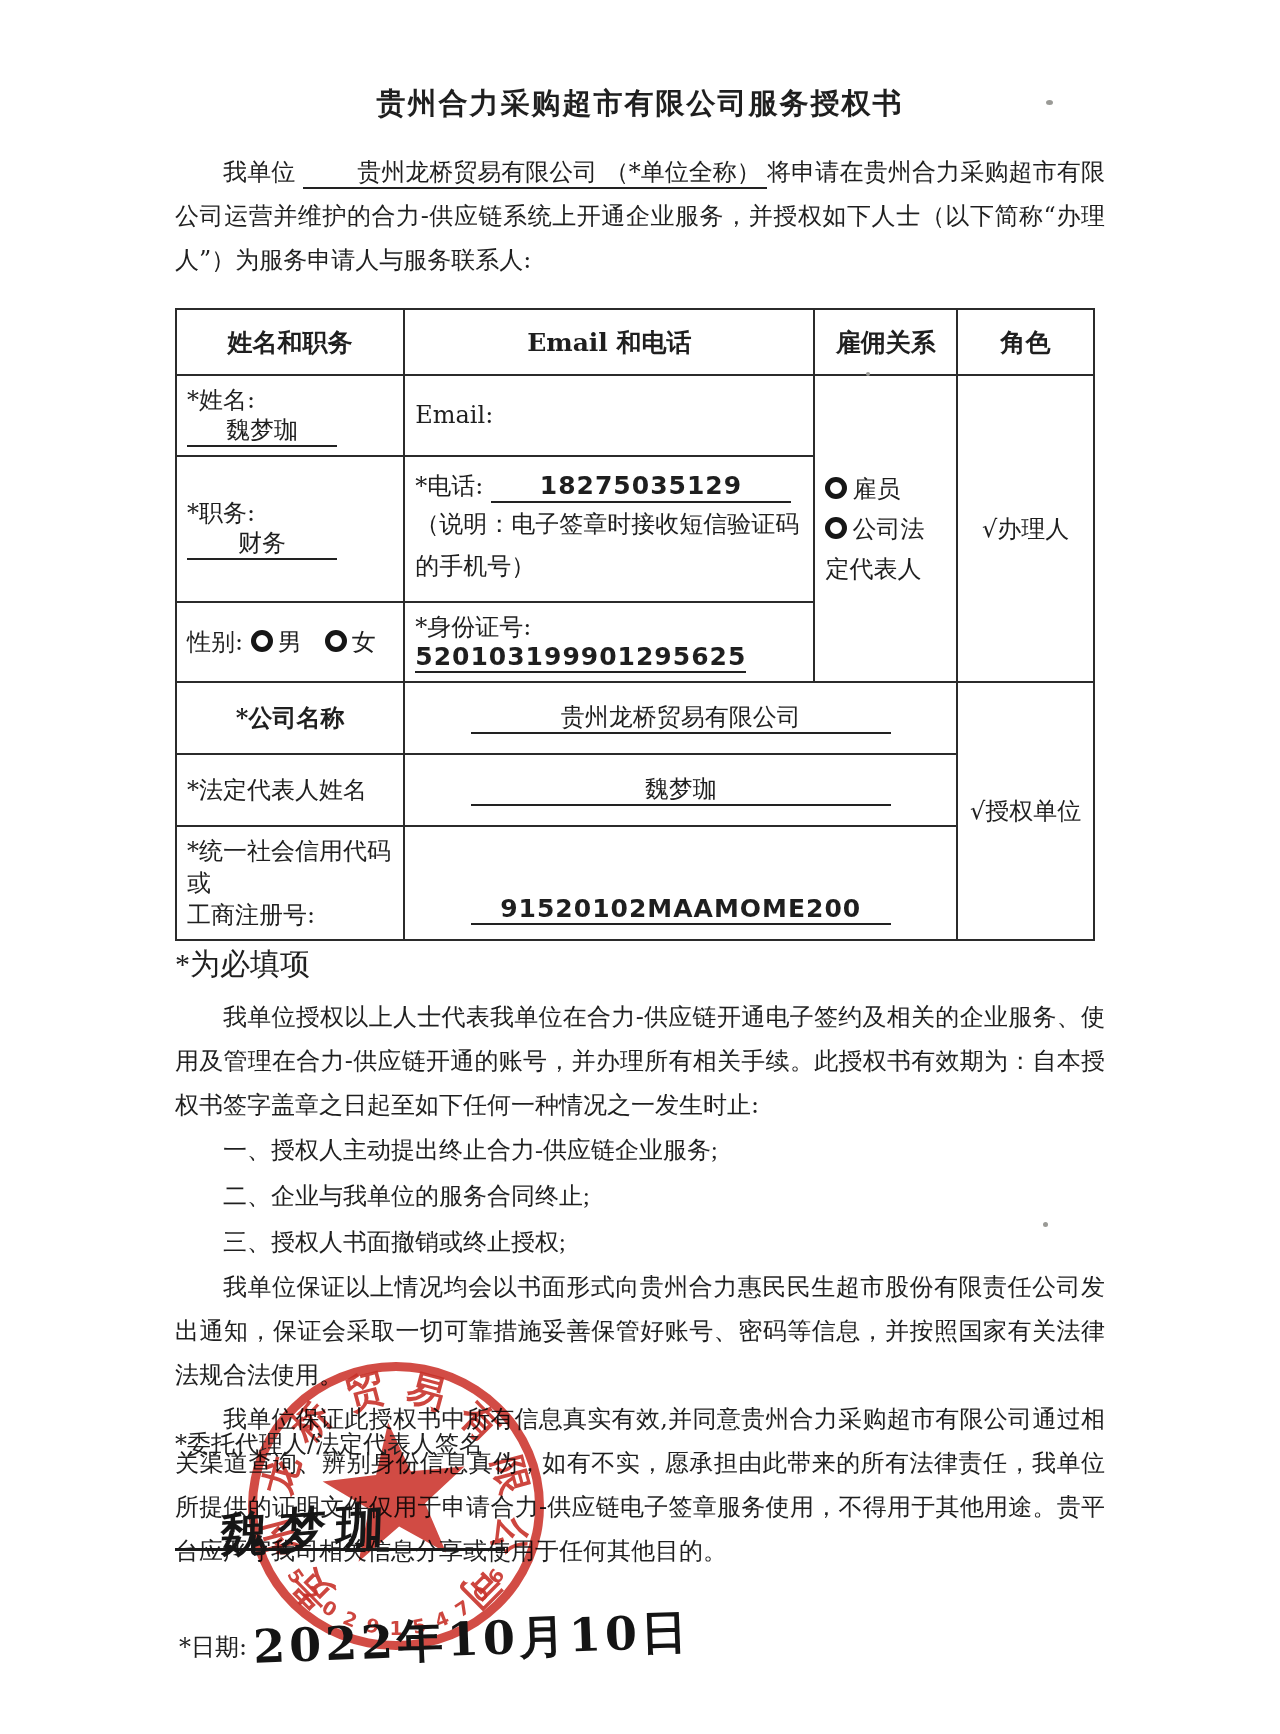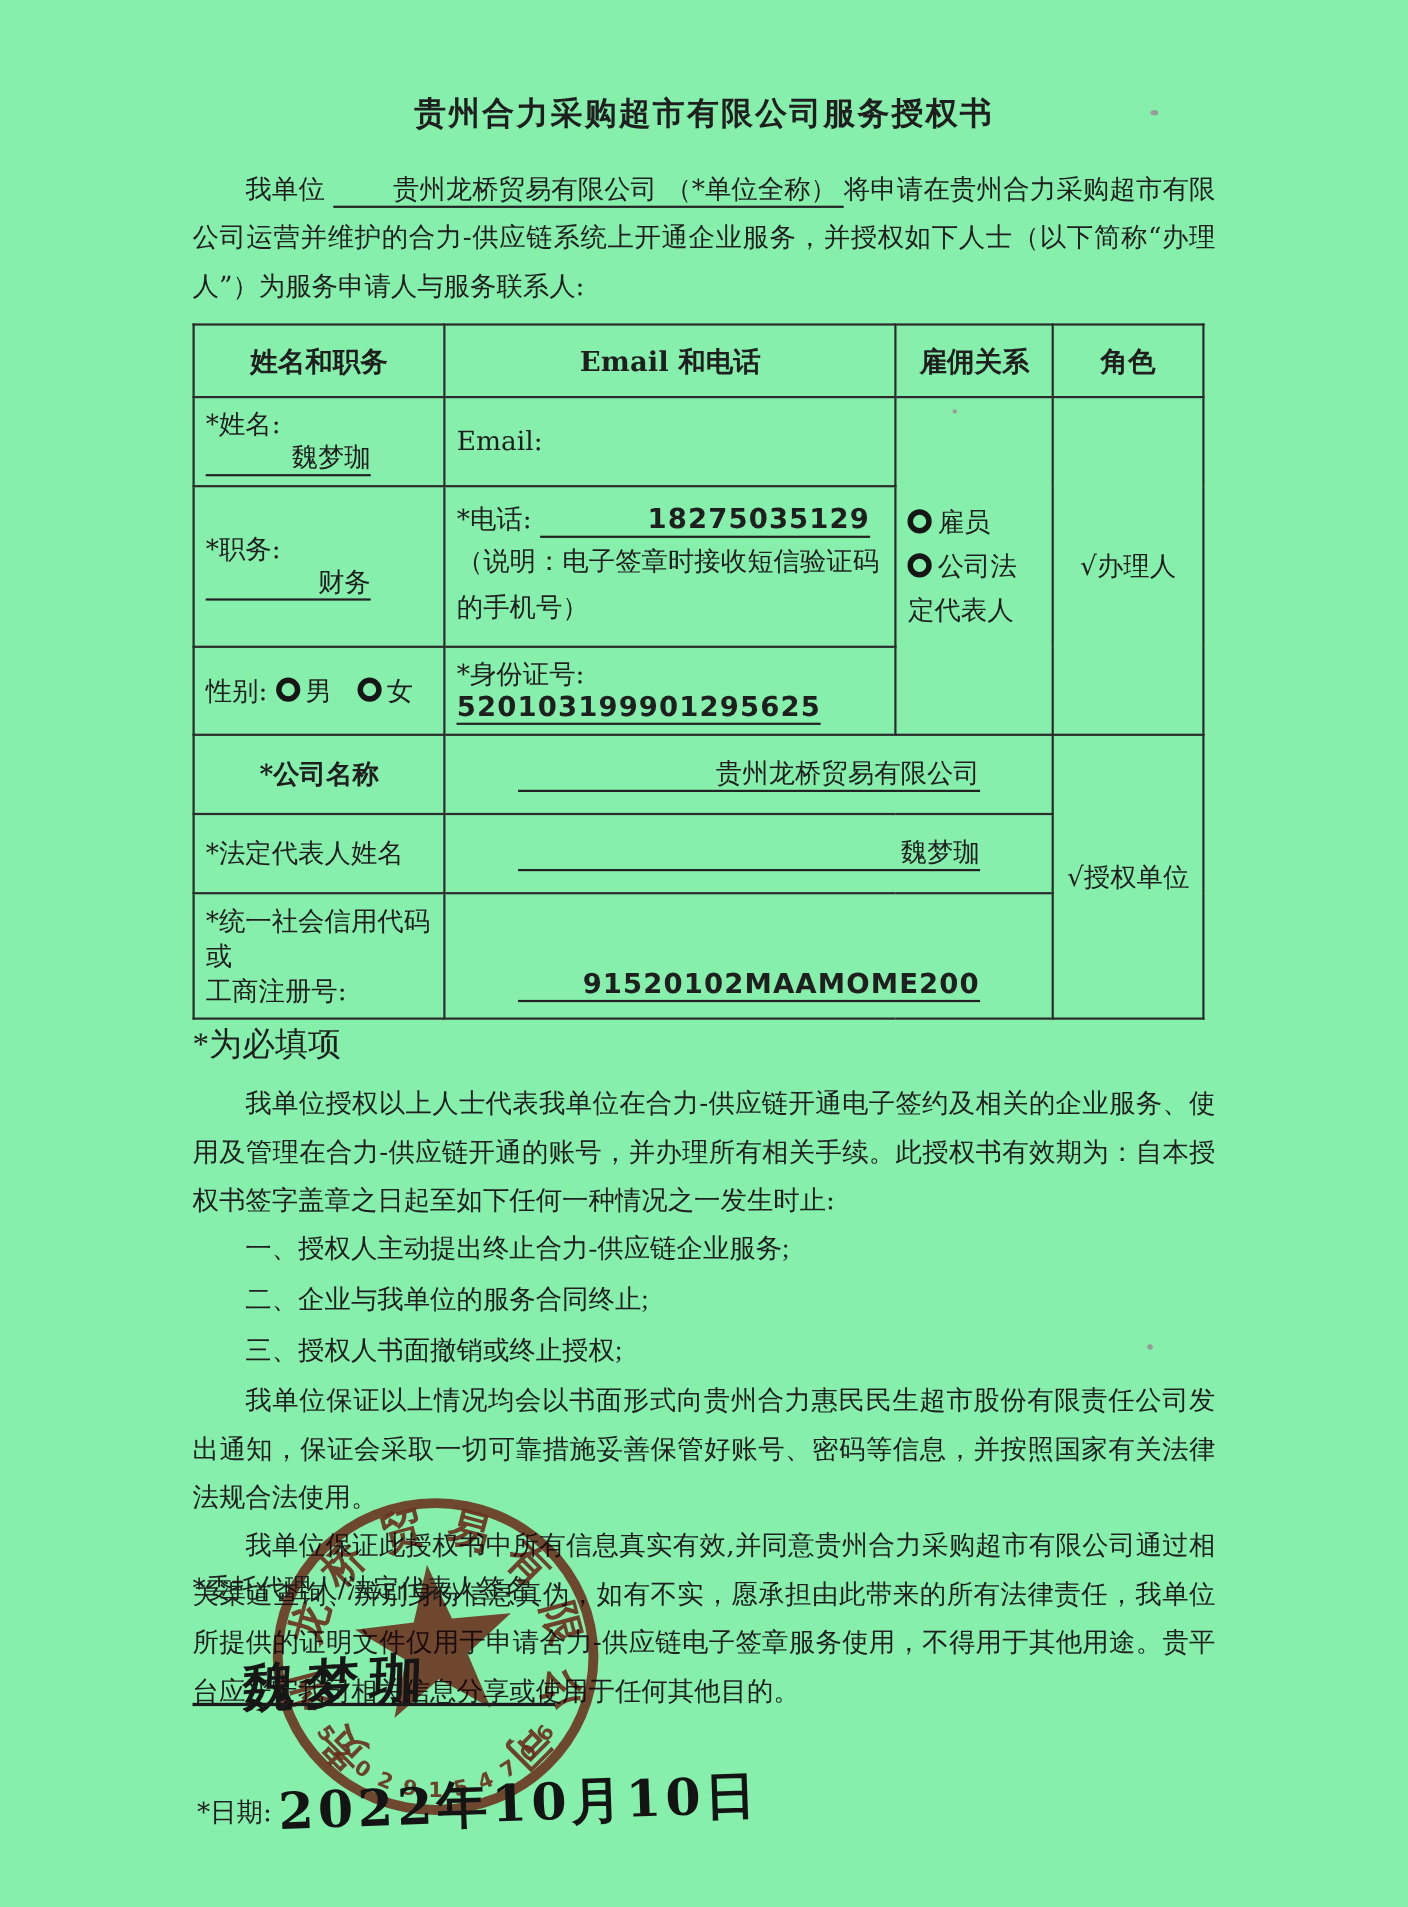--- a/index.html
+++ b/index.html
@@ -1,36 +1,36 @@
 <!DOCTYPE html>
 <html><head>
 <meta charset="utf-8">
 <style>
   html,body{margin:0;padding:0;background:#e8e8e8;}
   .page{
     position:relative;
     width:1280px;height:1734px;
     margin:0 auto;
-    background:#86efac;
+    background:#ffffff;
     color:#1f1f1f;
     font-family:"DejaVu Serif","Liberation Serif",serif;
     overflow:hidden;
   }
   .content{position:absolute;left:175px;top:84px;width:930px;}
   .doc-title{
     text-align:center;font-size:29px;font-weight:700;
     letter-spacing:2px;margin:0 0 26px 0;
   }
   .para{font-size:24px;line-height:44px;margin:0;text-align:justify;}
   .indent{text-indent:2em;}
-  .fill{display:inline-block;border-bottom:2px solid #222;text-align:right;line-height:1.15;}
+  .fill{display:inline-block;border-bottom:2px solid #222;text-align:center;line-height:1.15;}
   .fill-intro{padding:0 6px;min-width:300px;}
 
   table.auth{
-    width:920px;border-collapse:collapse;margin-top:12px;
+    width:920px;border-collapse:collapse;margin-top:26px;
     font-size:24px;
   }
   table.auth td,table.auth th{
     border:2px solid #2b2b2b;padding:8px 10px;vertical-align:middle;
   }
   table.auth th{font-weight:700;text-align:center;height:48px;font-size:25px;}
   .col1{width:222px;} .col2{width:400px;} .col3{width:140px;} .col4{width:140px;}
   .cell-tall{height:54px;}
   .t-center{text-align:center;}
   .num{font-family:"DejaVu Sans","Liberation Sans",sans-serif;font-weight:700;font-size:25px;letter-spacing:1px;}

